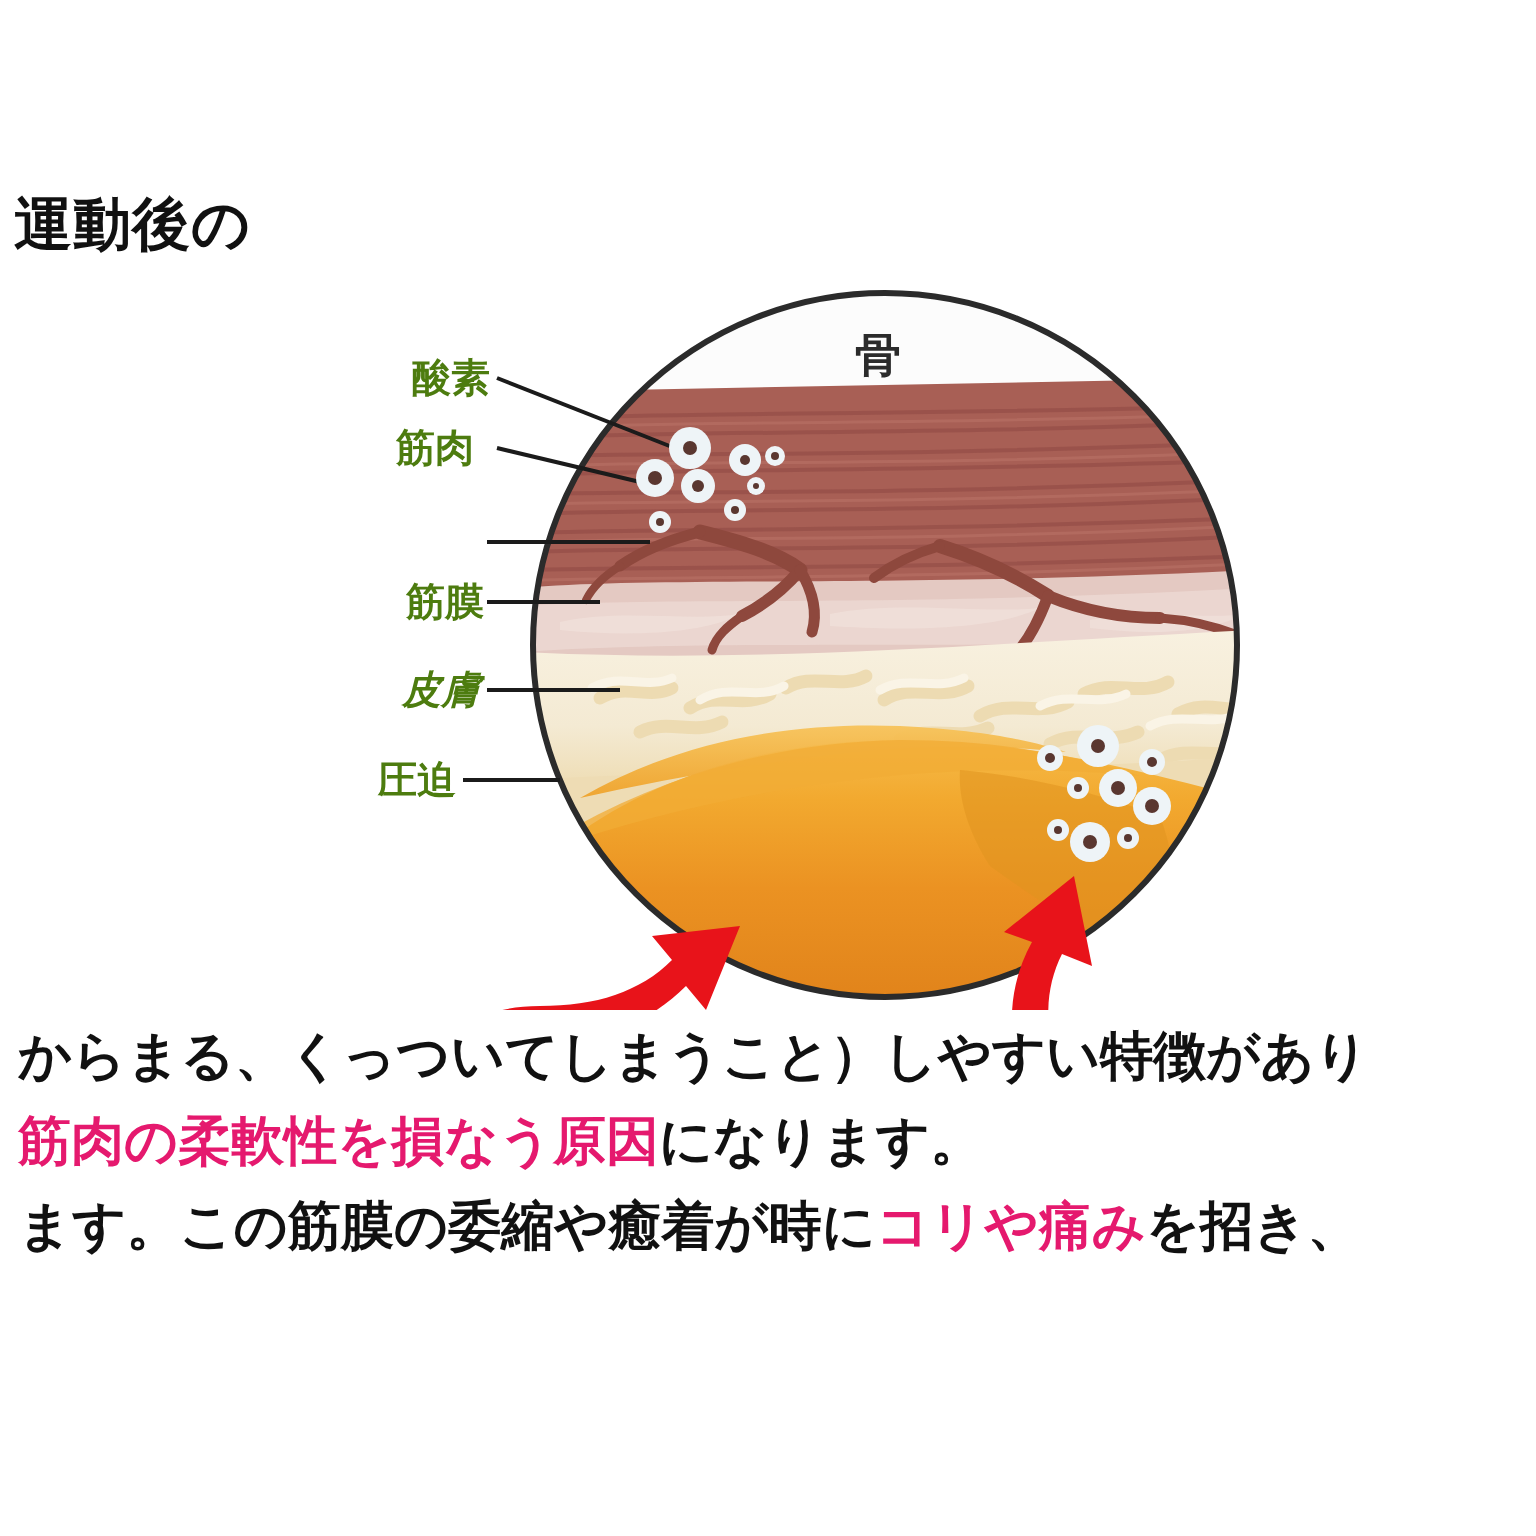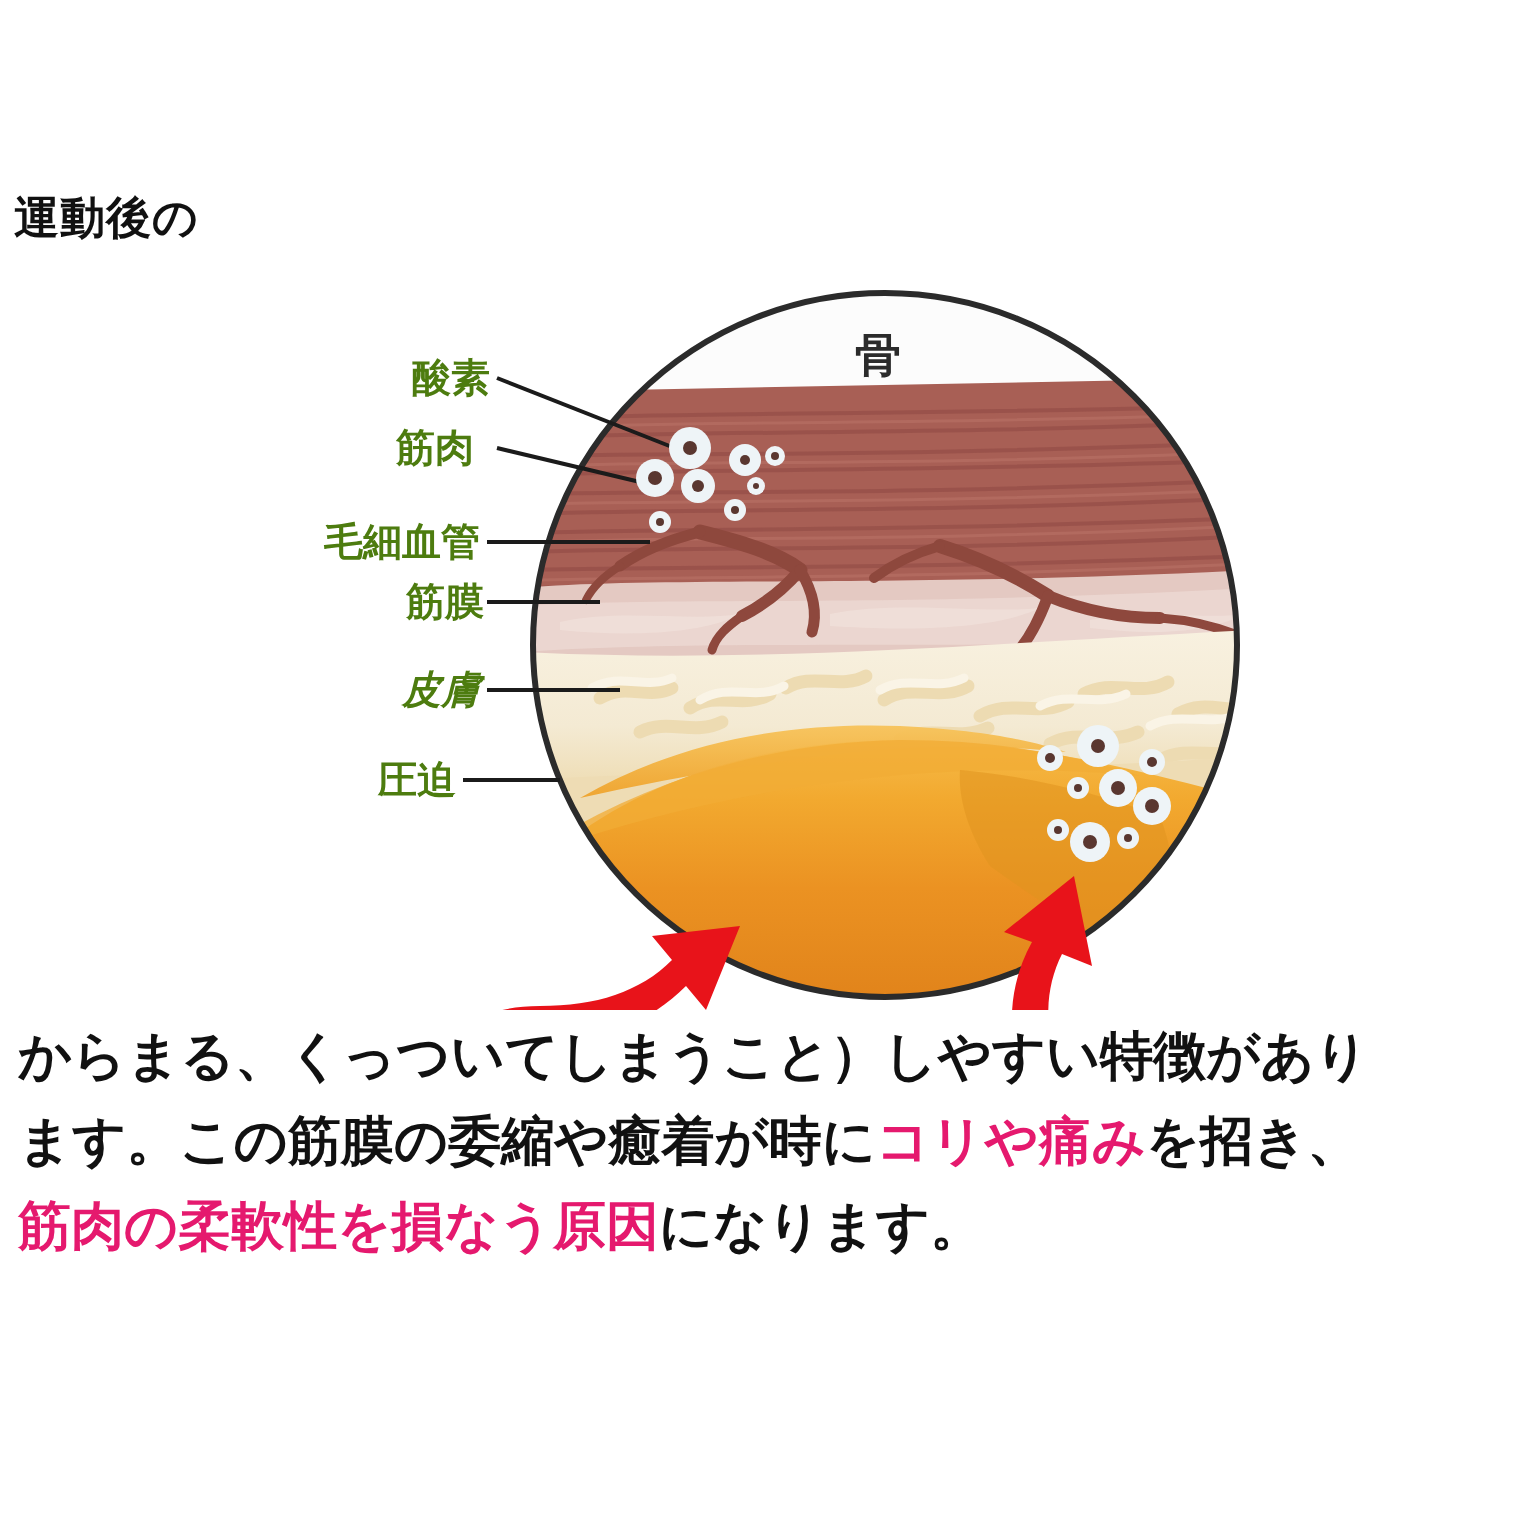--- a/index.html
+++ b/index.html
@@ -14,21 +14,21 @@
     overflow: hidden;
     font-family: "Liberation Serif", "DejaVu Serif", serif;
     color: #1a1a1a;
   }
 
   
   #title {
     position: absolute;
     left: 14px;
     top: 196px;
-    font-size: 45px;
+    font-size: 58px;
     line-height: 1.0;
     font-weight: 700;
     letter-spacing: 1px;
     color: #111111;
     white-space: nowrap;
   }
 
   
   #diagram {
     position: absolute;
@@ -282,24 +282,23 @@
     </g>
 
   </svg>
 
   
   <div style="position:absolute; left:855px; top:55px; font-size:46px; font-weight:700; color:#2b2b2b;">骨</div>
 
   
   <div class="lbl" style="left:300px; top:88px; width:190px;">酸素</div>
   <div class="lbl" style="left:284px; top:158px; width:190px;">筋肉</div>
-  <div class="lbl" style="left:210px; top:252px; width:270px;">毛細血管</div>
   <div class="lbl" style="left:294px; top:312px; width:190px;">筋膜</div>
   <div class="lbl" style="left:290px; top:400px; width:190px;font-style:italic;">皮膚</div>
   <div class="lbl" style="left:266px; top:490px; width:190px;">圧迫</div>
 
 </div>
 
 <div id="paragraph">
     <div class="pline"><span class="bk">からまる、くっついてしまうこと）しやすい特徴があり</span></div>
+    <div class="pline"><span class="pk">筋肉の柔軟性を損なう原因</span><span class="bk">になります。</span></div>
     <div class="pline"><span class="bk">ます。この筋膜の委縮や癒着が時に</span><span class="pk">コリや痛み</span><span class="bk">を招き、</span></div>
-    <div class="pline"><span class="pk">筋肉の柔軟性を損なう原因</span><span class="bk">になります。</span></div>
   </div>
 
 </body></html>

